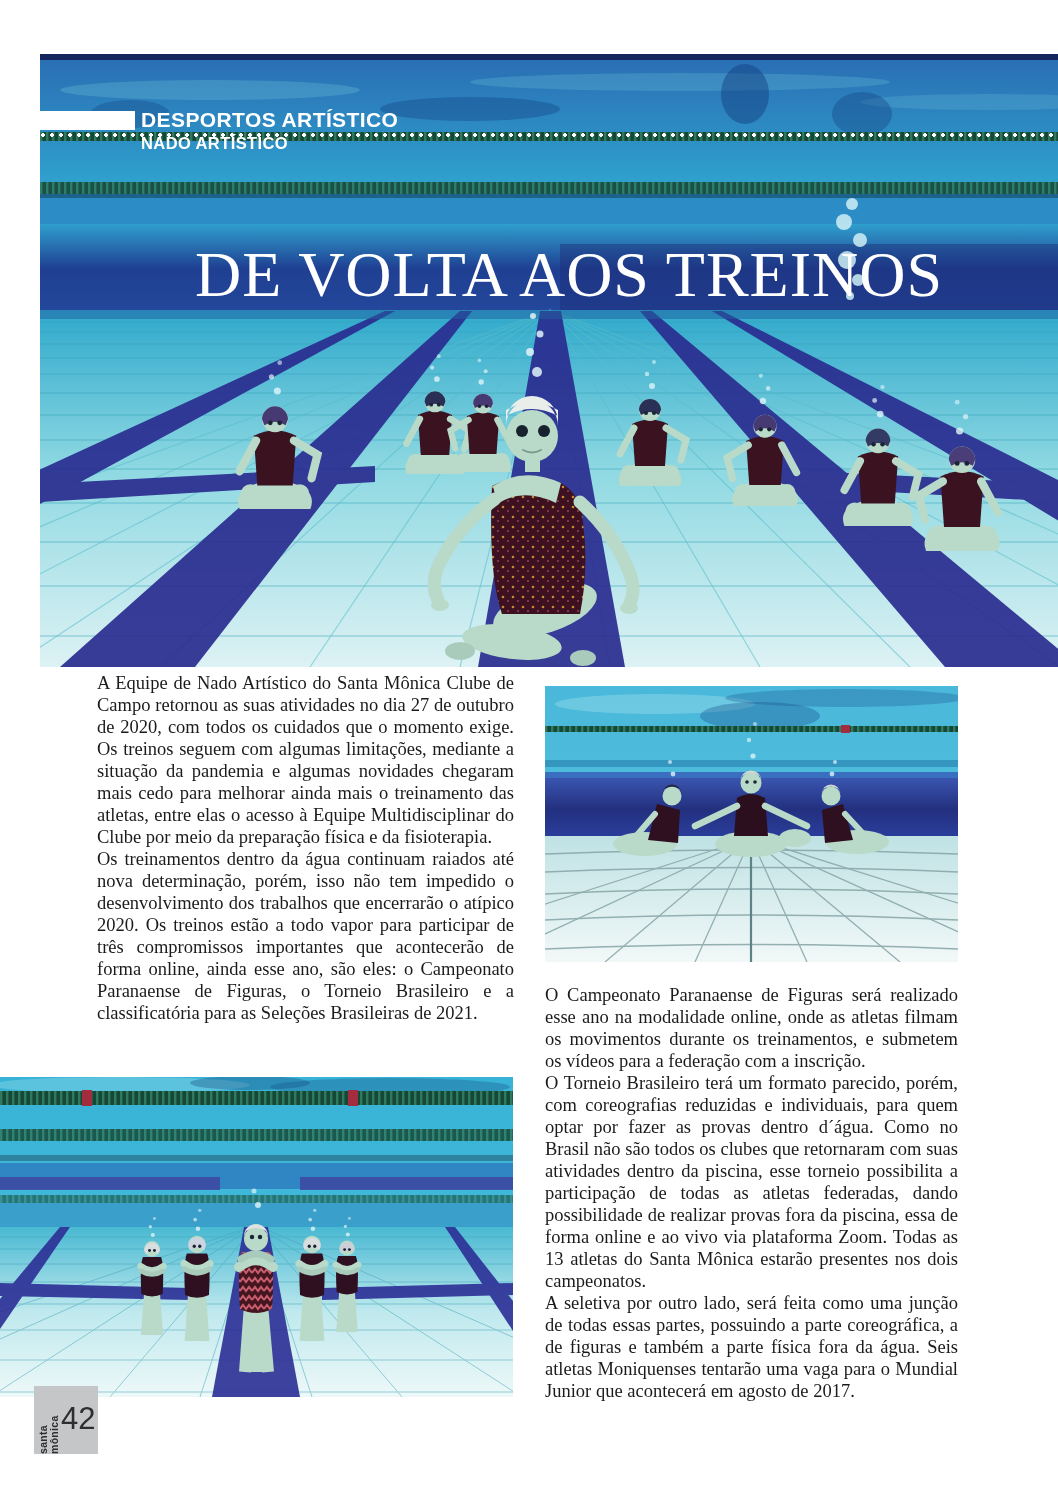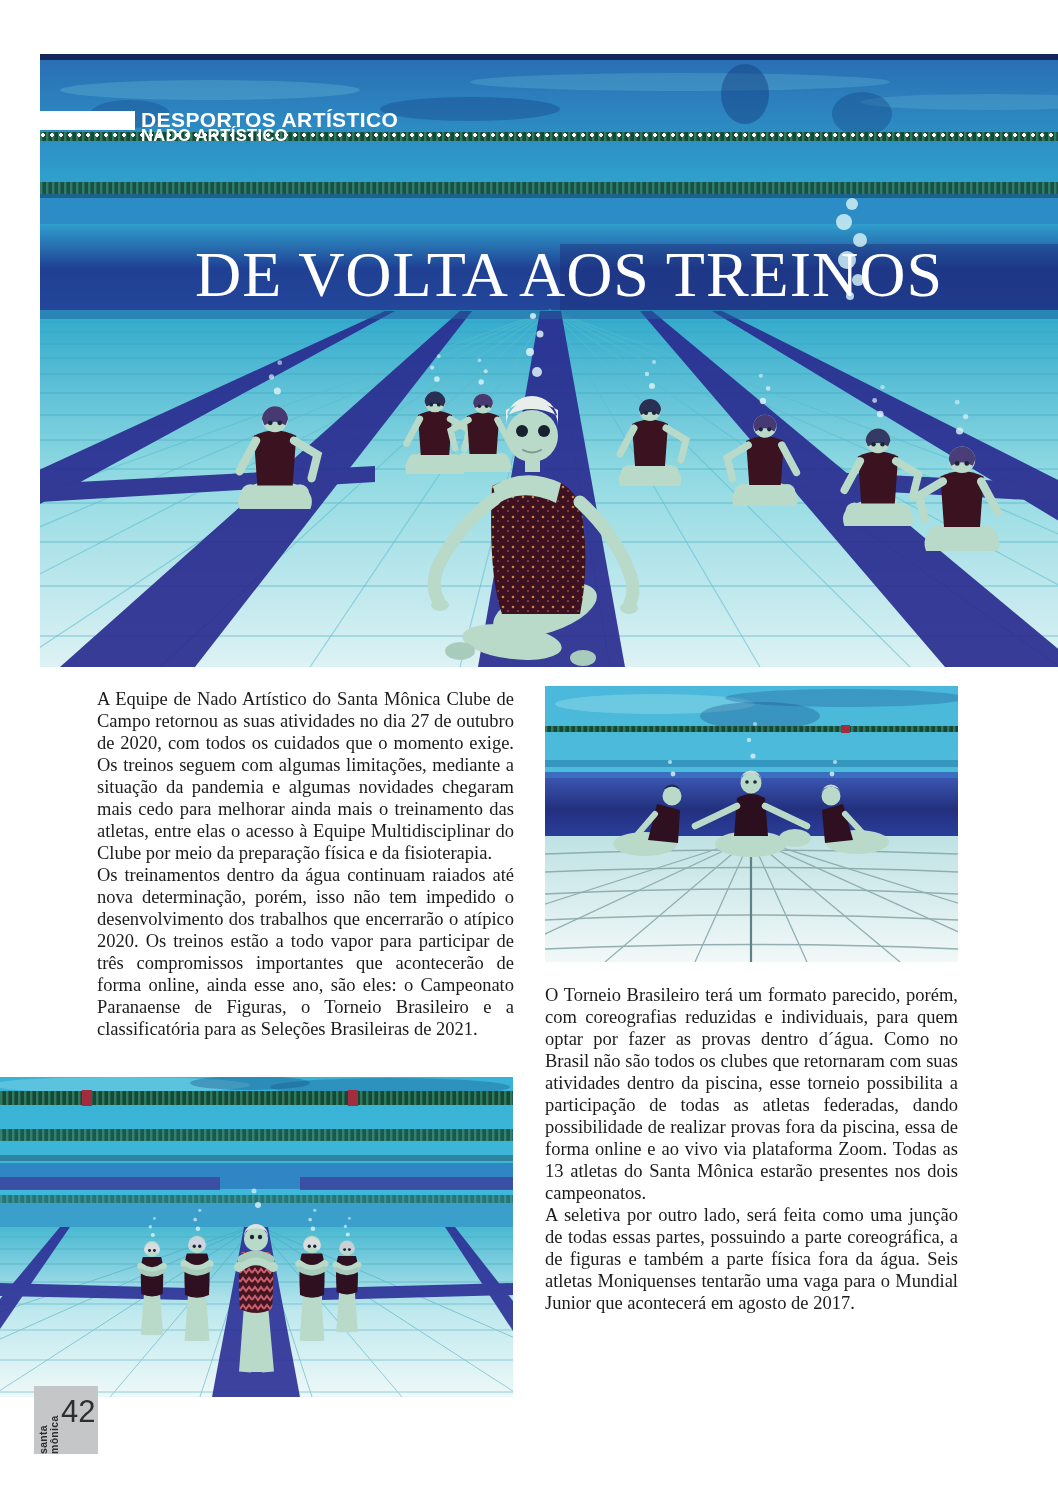--- a/index.html
+++ b/index.html
@@ -18,33 +18,33 @@
            background-size:9px 6px;background-repeat:repeat-x;}
   .subkicker{left:101px;top:126px;color:#fff;font-family:"Liberation Sans",sans-serif;
              font-size:16.5px;font-weight:700;letter-spacing:.4px;white-space:nowrap;}
   .hero-title{left:0;top:222px;width:1058px;text-align:center;margin:0;color:#fff;
               font-family:"Liberation Serif",serif;font-weight:400;font-size:64px;
               letter-spacing:1px;white-space:nowrap;}
 
   
   .bodytext{font-size:18.5px;line-height:22px;color:#1b1b1b;text-align:justify;}
   .bodytext p{margin:0;}
-  .col-left{left:97px;top:688px;width:417px;}
+  .col-left{left:97px;top:672px;width:417px;}
   .photo-right{left:545px;top:686px;width:413px;height:276px;margin:0;}
   .col-right{left:545px;top:984px;width:413px;}
   .photo-bottom{left:0;top:1077px;width:513px;height:320px;margin:0;z-index:2;}
 
   
   .badge{left:34px;top:1386px;width:64px;height:68px;background:#c5c6c7;z-index:3;
          display:flex;align-items:flex-start;padding:8px 3px 0 4px;box-sizing:border-box;gap:2px;}
   .badge-brand{writing-mode:vertical-rl;transform:rotate(180deg);
                font-family:"Liberation Sans",sans-serif;font-size:10.5px;font-weight:700;
                color:#2e2e2e;letter-spacing:.3px;line-height:1;}
   .badge-num{font-family:"Liberation Sans",sans-serif;font-size:31px;color:#2e2e2e;
-             line-height:1;margin-top:2px;}
+             line-height:1;margin-top:9px;}
 </style>
 </head>
 <body>
 
 <figure class="abs hero">
   <svg width="1058" height="613" viewBox="0 0 1058 613">
     <defs>
       <linearGradient id="waterTop" x1="0" y1="0" x2="0" y2="1">
         <stop offset="0" stop-color="#2a6fb4"></stop>
           <stop offset="1" stop-color="#2f9fcd"></stop>
@@ -204,21 +204,21 @@
       <path d="M466,372 A26,26 0 0,1 518,372 L518,362 Q492,348 466,362 Z" fill="#e9eeea"></path>
       <circle cx="482" cy="377" r="6" fill="#18222e"></circle>
         <circle cx="504" cy="377" r="6" fill="#18222e"></circle>
       <path d="M483,396 Q492,401 501,396" stroke="#7e9a8d" stroke-width="2" fill="none" stroke-linecap="round"></path>
     </g>
   </svg>
 
   <div class="abs header-tab" style="top:57px"></div>
   <div class="abs kicker" style="top:54px">DESPORTOS ARTÍSTICO</div>
   <div class="abs dotline" style="top:78px"></div>
-  <div class="abs subkicker" style="top:72px">NADO ARTÍSTICO</div>
+  <div class="abs subkicker" style="top:80px">NADO ARTÍSTICO</div>
   <h1 class="abs hero-title" style="top:184px">DE VOLTA AOS TREINOS</h1>
 </figure>
 
 <section class="abs col-left bodytext">
   <p>A Equipe de Nado Artístico do Santa Mônica Clube de Campo retornou as suas atividades no dia 27 de outubro de 2020, com todos os cuidados que o momento exige. Os treinos seguem com algumas limitações, mediante a situação da pandemia e algumas novidades chegaram mais cedo para melhorar ainda mais o treinamento das atletas, entre elas o acesso à Equipe Multidisciplinar do Clube por meio da preparação física e da fisioterapia.</p>
   <p>Os treinamentos dentro da água continuam raiados até nova determinação, porém, isso não tem impedido o desenvolvimento dos trabalhos que encerrarão o atípico 2020. Os treinos estão a todo vapor para participar de três compromissos importantes que acontecerão de forma online, ainda esse ano, são eles: o Campeonato Paranaense de Figuras, o Torneio Brasileiro e a classificatória para as Seleções Brasileiras de 2021.</p>
 </section>
 
 <figure class="abs photo-right">
   <svg width="413" height="276" viewBox="0 0 413 276">
@@ -296,20 +296,21 @@
       <path d="M300,128 L324,154" stroke="#b9d9c9" stroke-width="6" stroke-linecap="round"></path>
       <circle cx="286" cy="110" r="9.5" fill="#b9d9c9"></circle>
       <path d="M276.5,108 A9.5,9.5 0 1,1 295.5,108 L294,103 Q286,98 278,103 Z" fill="#cfd8d2"></path>
       <circle cx="287" cy="88" r="2.4" fill="#dff4f8" opacity=".8"></circle>
         <circle cx="290" cy="76" r="2" fill="#dff4f8" opacity=".7"></circle>
     </g>
   </svg>
 </figure>
 
 <section class="abs col-right bodytext">
+  <p>O Campeonato Paranaense de Figuras será realizado esse ano na modalidade online, onde as atletas filmam os movimentos durante os treinamentos, e submetem os vídeos para a federação com a inscrição.</p>
   <p>O Torneio Brasileiro terá um formato parecido, porém, com coreografias reduzidas e individuais, para quem optar por fazer as provas dentro d´água. Como no Brasil não são todos os clubes que retornaram com suas atividades dentro da piscina, esse torneio possibilita a participação de todas as atletas federadas, dando possibilidade de realizar provas fora da piscina, essa de forma online e ao vivo via plataforma Zoom. Todas as 13 atletas do Santa Mônica estarão presentes nos dois campeonatos.</p>
   <p>A seletiva por outro lado, será feita como uma junção de todas essas partes, possuindo a parte coreográfica, a de figuras e também a parte física fora da água. Seis atletas Moniquenses tentarão uma vaga para o Mundial Junior que acontecerá em agosto de 2017.</p>
 </section>
 
 <figure class="abs photo-bottom">
   <svg width="513" height="320" viewBox="0 0 513 320">
     <defs>
       <linearGradient id="bw" x1="0" y1="0" x2="0" y2="1">
         <stop offset="0" stop-color="#38b2d6"></stop>
           <stop offset="1" stop-color="#49c0de"></stop>

